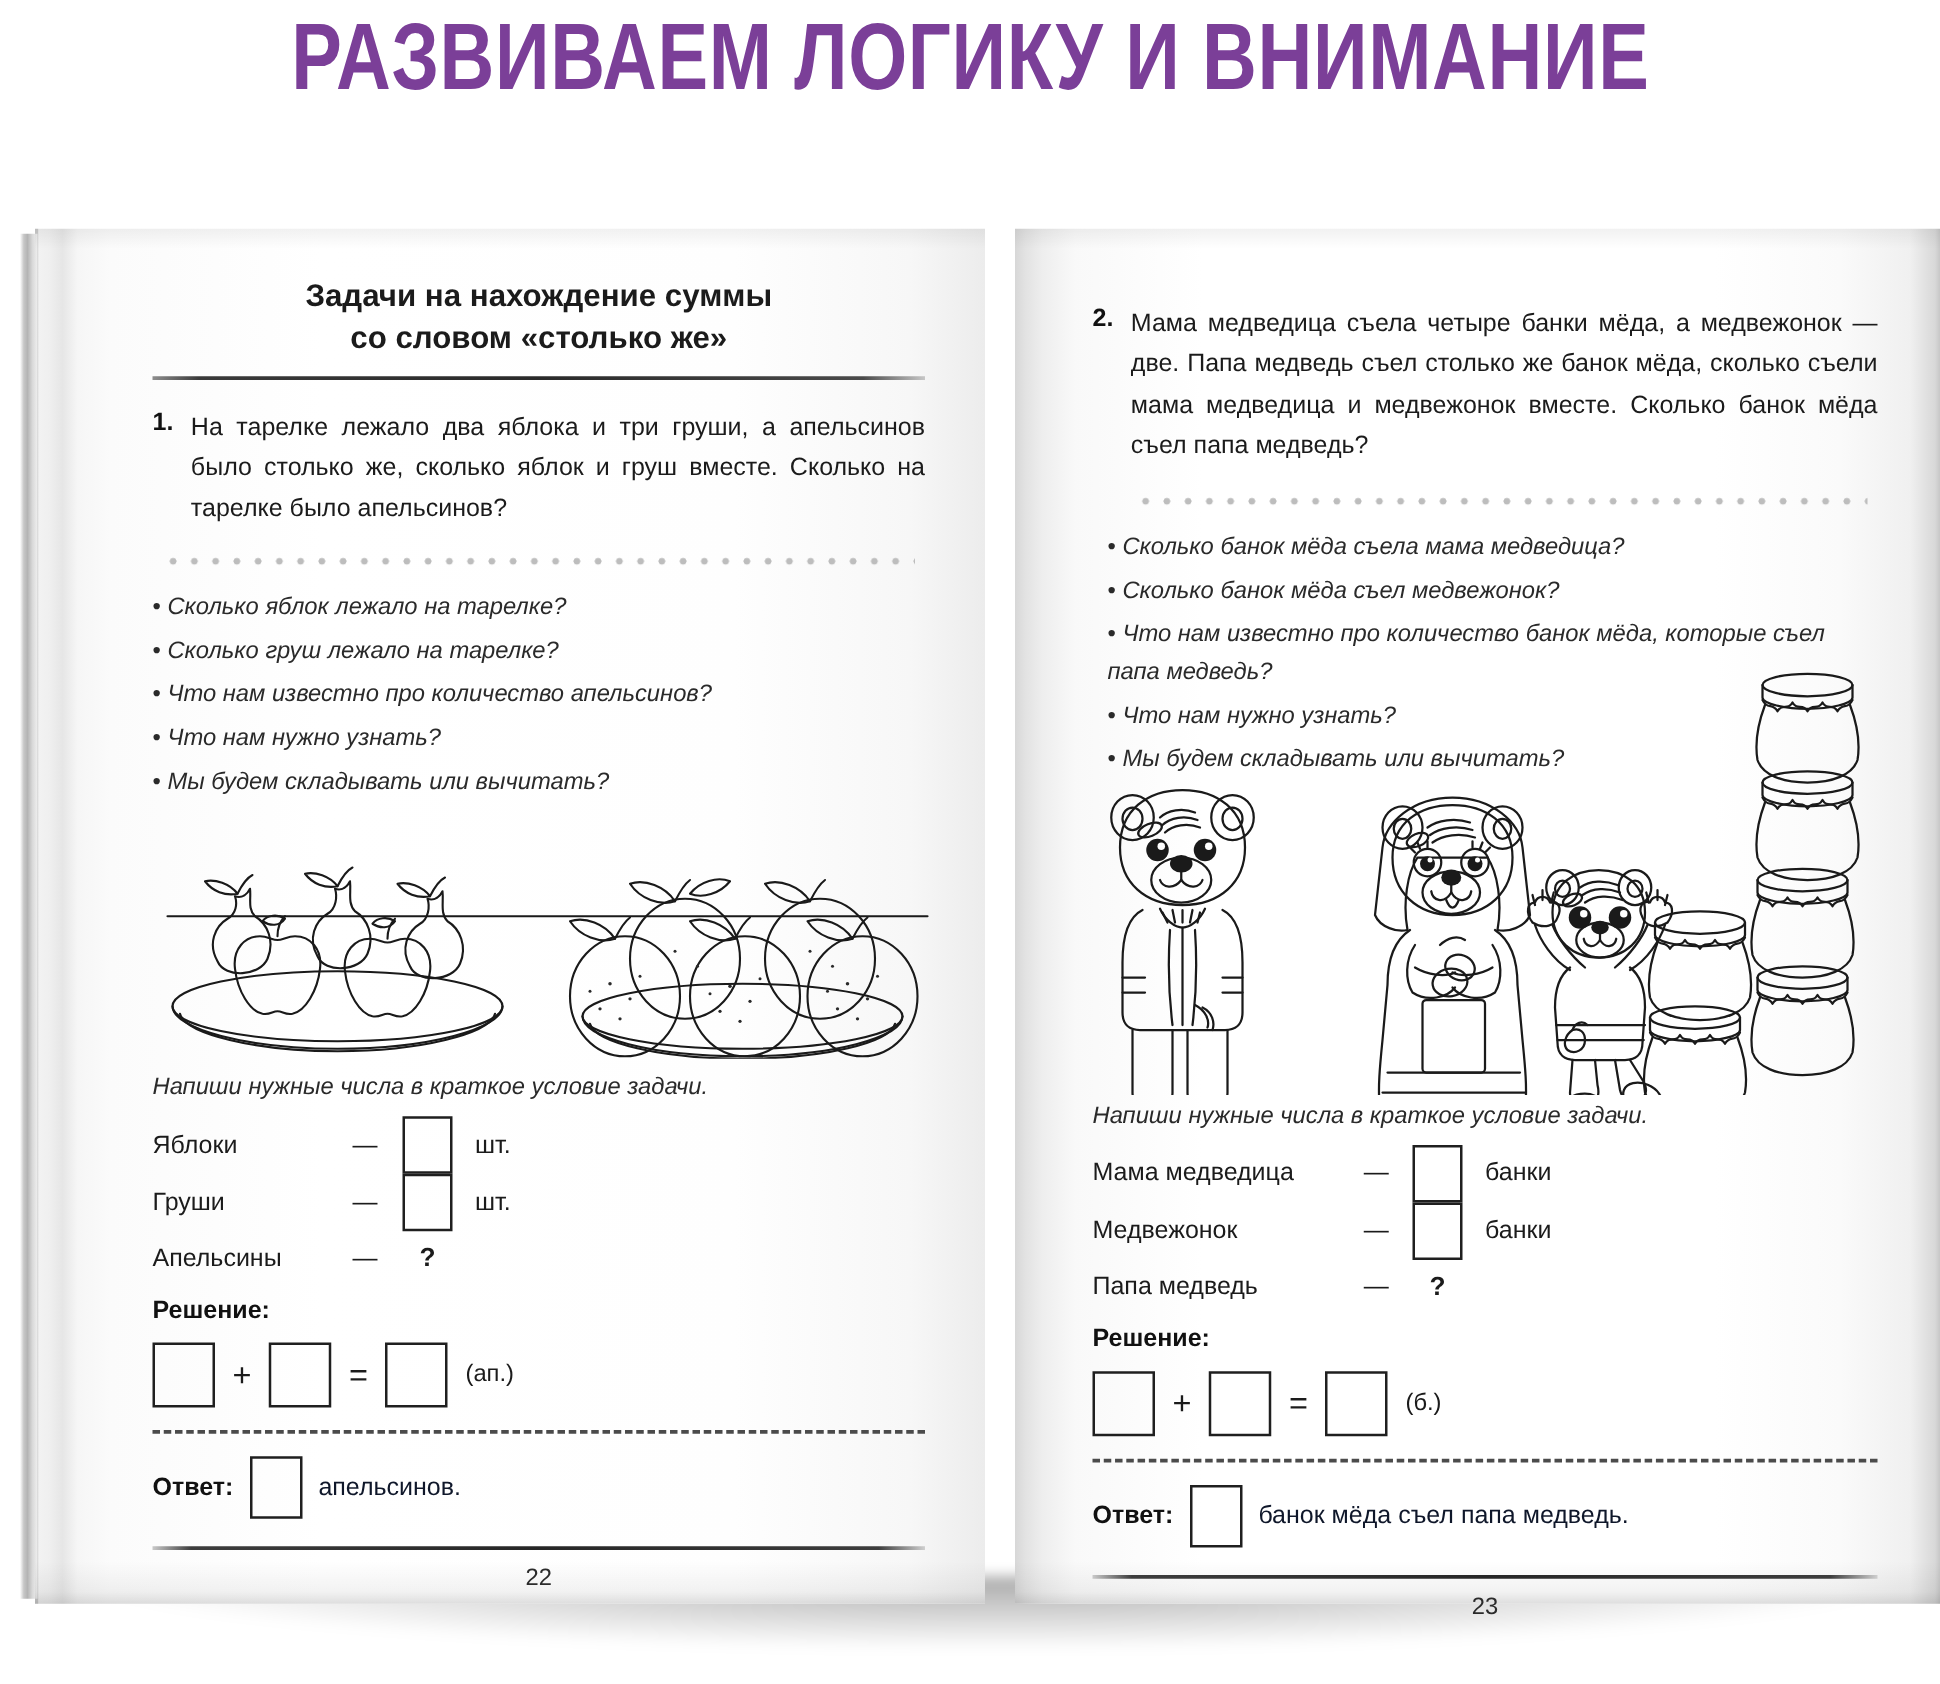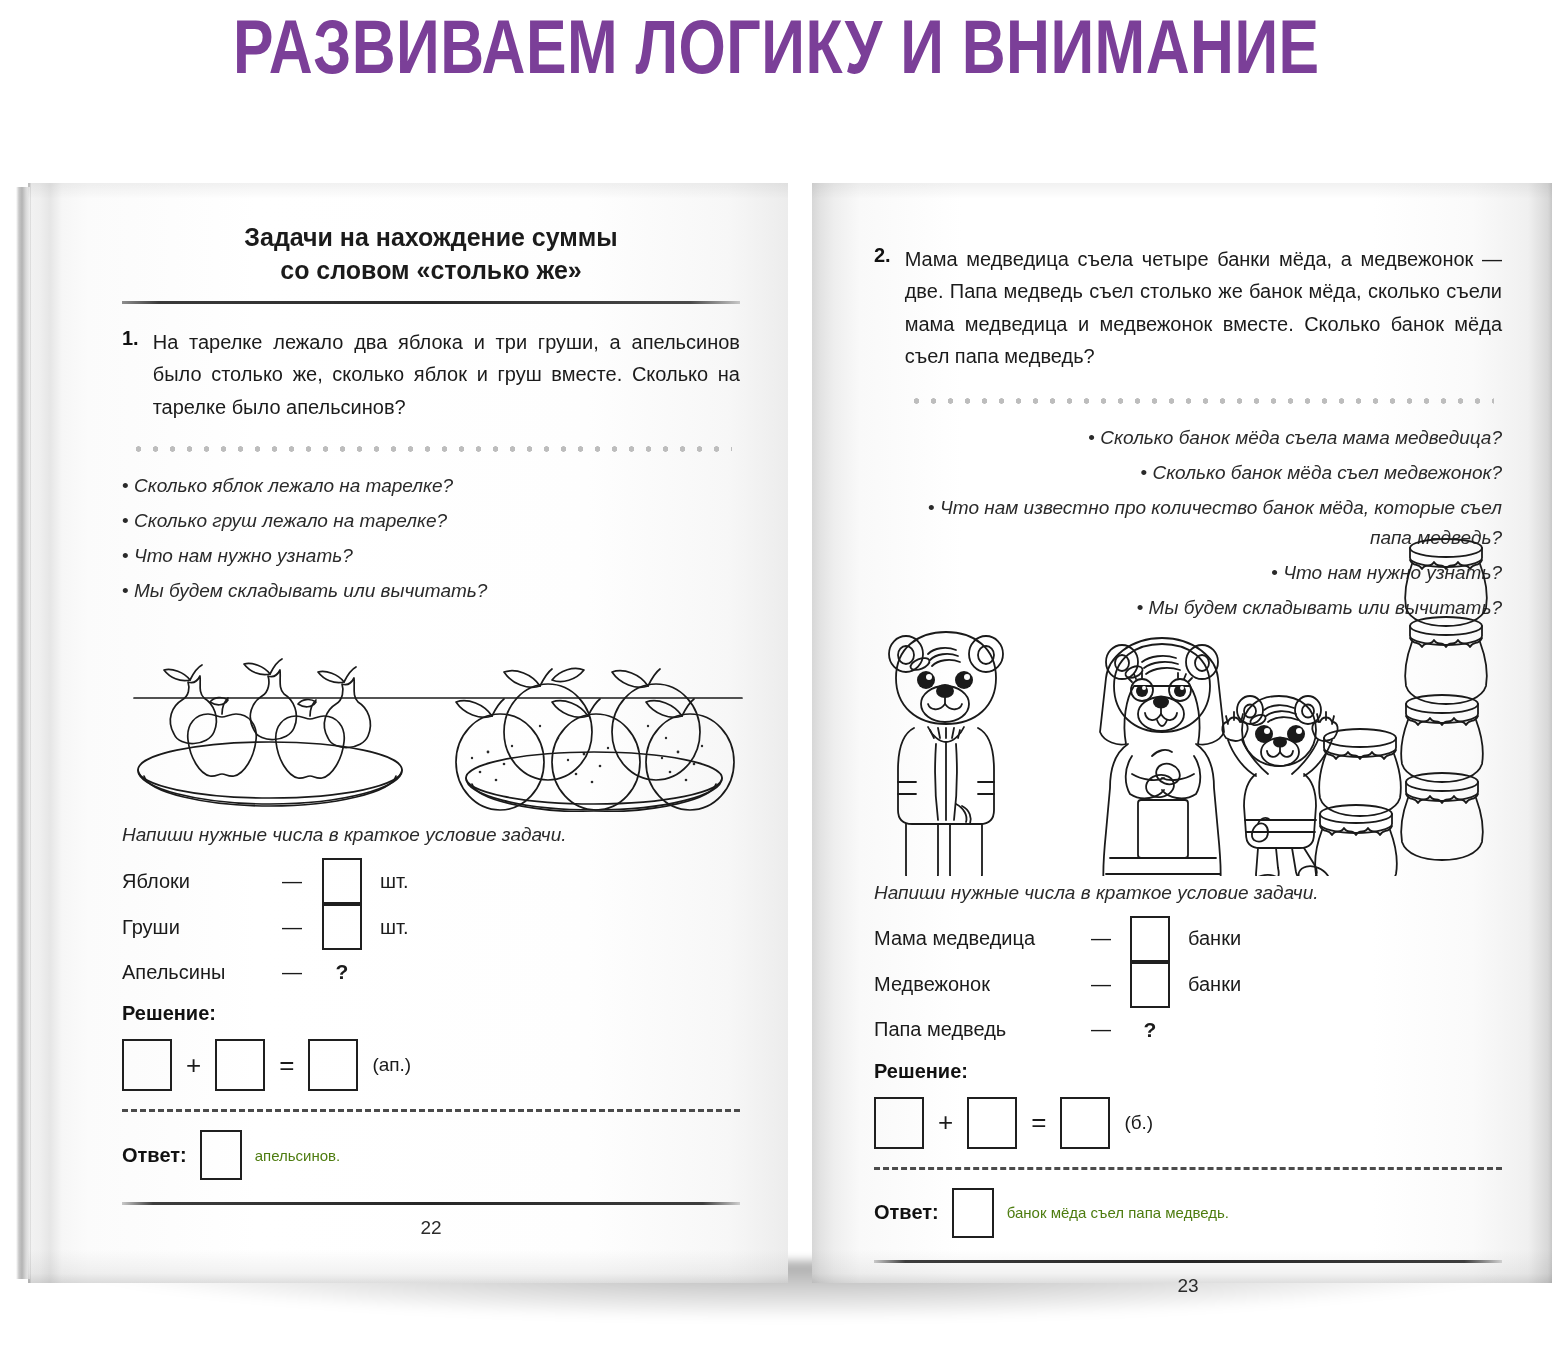--- a/index.html
+++ b/index.html
@@ -145,21 +145,21 @@
   .box-sm { width: 40px; height: 46px; }
   .box-md { width: 50px; height: 52px; }
 
   .solve-label { font-size: 20px; font-weight: 700; color: #111; }
   .eq-row { display: flex; align-items: center; gap: 14px; }
   .eq-op { font-size: 26px; color: #1b1b1b; }
   .eq-tail { font-size: 19px; color: #1b1b1b; }
 
   .answer-row { display: flex; align-items: center; gap: 13px; }
   .answer-label { font-size: 20px; font-weight: 700; color: #111; }
-  .answer-text { font-size: 15px; color: #4d7c0f; }
+  .answer-text { font-size: 20px; color: #0f172a; }
 
   .pagenum { text-align: center; font-size: 19px; color: #2b2b2b; }
 
   svg { display:block; }
 </style>
 </head>
 <body>
 
 <div id="stage">
 
@@ -187,20 +187,21 @@
         <div class="task" style="margin-top: 22px;">
           <div class="task-num">1.</div>
           <div class="task-text">На тарелке лежало два яблока и три груши, а апельсинов было столько же, сколько яблок и груш вместе. Сколько на тарелке было апельсинов?</div>
         </div>
 
         <div class="dotline" style="margin: 22px 8px 0 8px;"></div>
 
         <ul class="qlist" style="margin-top: 18px;">
           <li>Сколько яблок лежало на тарелке?</li>
           <li>Сколько груш лежало на тарелке?</li>
+          <li>Что нам известно про количество апельсинов?</li>
           <li>Что нам нужно узнать?</li>
           <li>Мы будем складывать или вычитать?</li>
         </ul>
 
         <div style="margin-top: 16px; margin-left: 6px;">
           <svg width="620" height="190" viewBox="0 0 620 190" fill="none" stroke="#1a1a1a" stroke-width="1.7" stroke-linecap="round" stroke-linejoin="round">
 
             <line x1="6" y1="76" x2="614" y2="76" stroke="#1a1a1a" stroke-width="1.7"></line>
 
             <path d="M46 112 C38 98 44 84 54 78 C61 74 62 66 60 60 C66 62 70 58 72 54
@@ -340,21 +341,21 @@
 
       <div class="content" style="padding: 60px 52px 0 62px;">
 
         <div class="task">
           <div class="task-num">2.</div>
           <div class="task-text">Мама медведица съела четыре банки мёда, а медвежонок — две. Папа медведь съел столько же банок мёда, сколько съели мама медведица и медвежонок вместе. Сколько банок мёда съел папа медведь?</div>
         </div>
 
         <div class="dotline" style="margin: 24px 8px 0 34px;"></div>
 
-        <ul class="qlist" style="margin-top: 18px; margin-left: 12px; text-align: right;">
+        <ul class="qlist" style="margin-top: 18px; margin-left: 12px;">
           <li>Сколько банок мёда съела мама медведица?</li>
           <li>Сколько банок мёда съел медвежонок?</li>
           <li>Что нам известно про количество банок мёда, которые съел папа медведь?</li>
           <li>Что нам нужно узнать?</li>
           <li>Мы будем складывать или вычитать?</li>
         </ul>
 
         <div style="margin-top: -92px; margin-left: 0px;">
           <svg width="640" height="340" viewBox="0 0 640 340" fill="none" stroke="#1a1a1a" stroke-width="1.8" stroke-linecap="round" stroke-linejoin="round">
 

